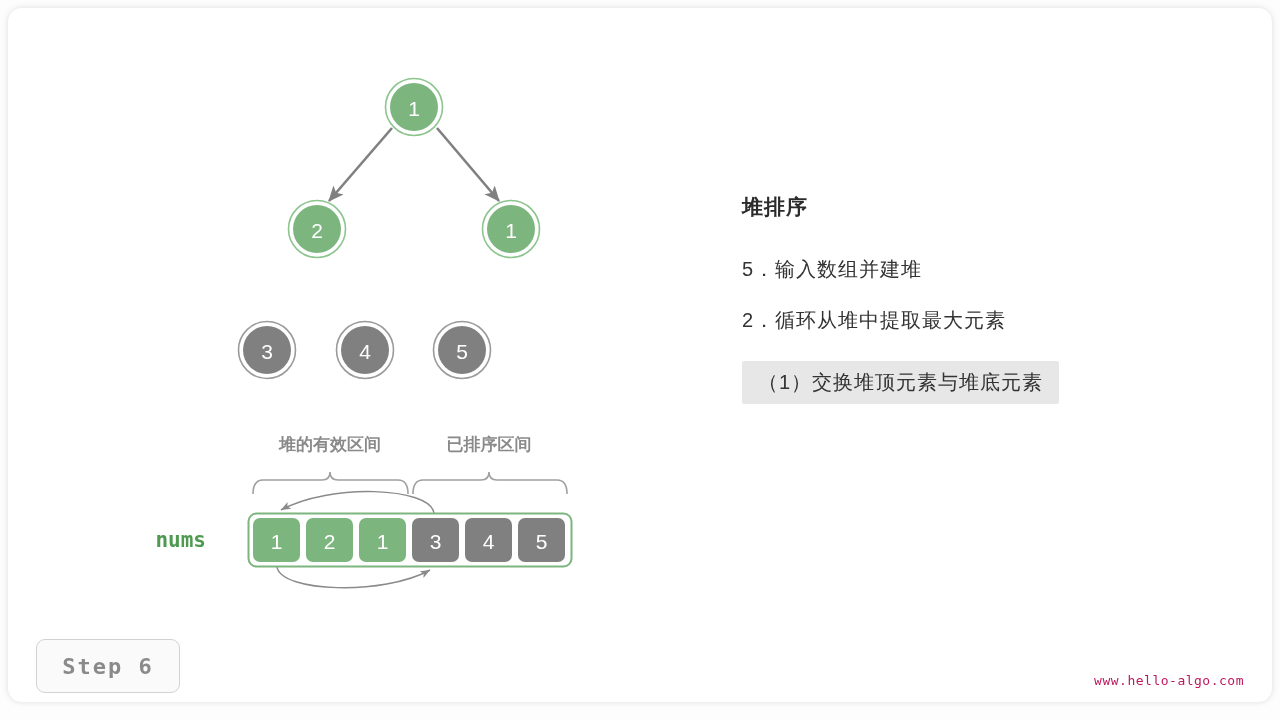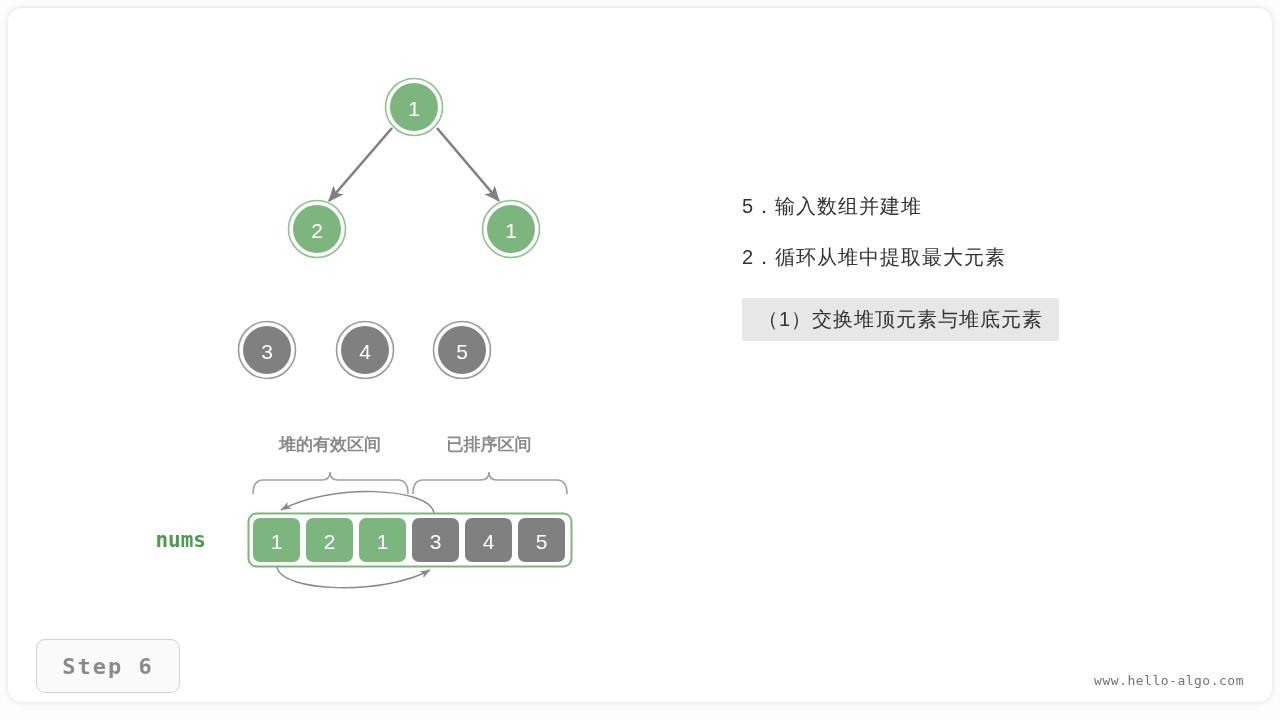--- a/index.html
+++ b/index.html
@@ -123,21 +123,21 @@
     color: #8a8a8a;
     letter-spacing: 2px;
   }
   
   .watermark {
     position: absolute;
     right: 36px;
     top: 673px;
     font-family: "DejaVu Sans Mono", "Liberation Mono", monospace;
     font-size: 13px;
-    color: #737373;
+    color: #be185d;
     letter-spacing: 0.5px;
   }
 </style>
 </head>
 <body>
 
 <div id="canvas">
 
   <div class="card"></div>
 
@@ -233,20 +233,21 @@
         <text class="cell-label" x="488.5" y="541">4</text>
       </g>
       <g>
         <rect x="518" y="518" width="47" height="44" rx="7" ry="7" fill="#808080"></rect>
         <text class="cell-label" x="541.5" y="541">5</text>
       </g>
     </g>
   </svg>
 
   <div class="panel">
+    <div class="panel-title">堆排序</div>
     <div class="step-line">5．输入数组并建堆</div>
     <div class="step-line">2．循环从堆中提取最大元素</div>
     <div class="substep">（1）交换堆顶元素与堆底元素</div>
   </div>
 
   <div class="step-badge">Step 6</div>
 
   <div class="watermark">www.hello-algo.com</div>
 
 </div>

